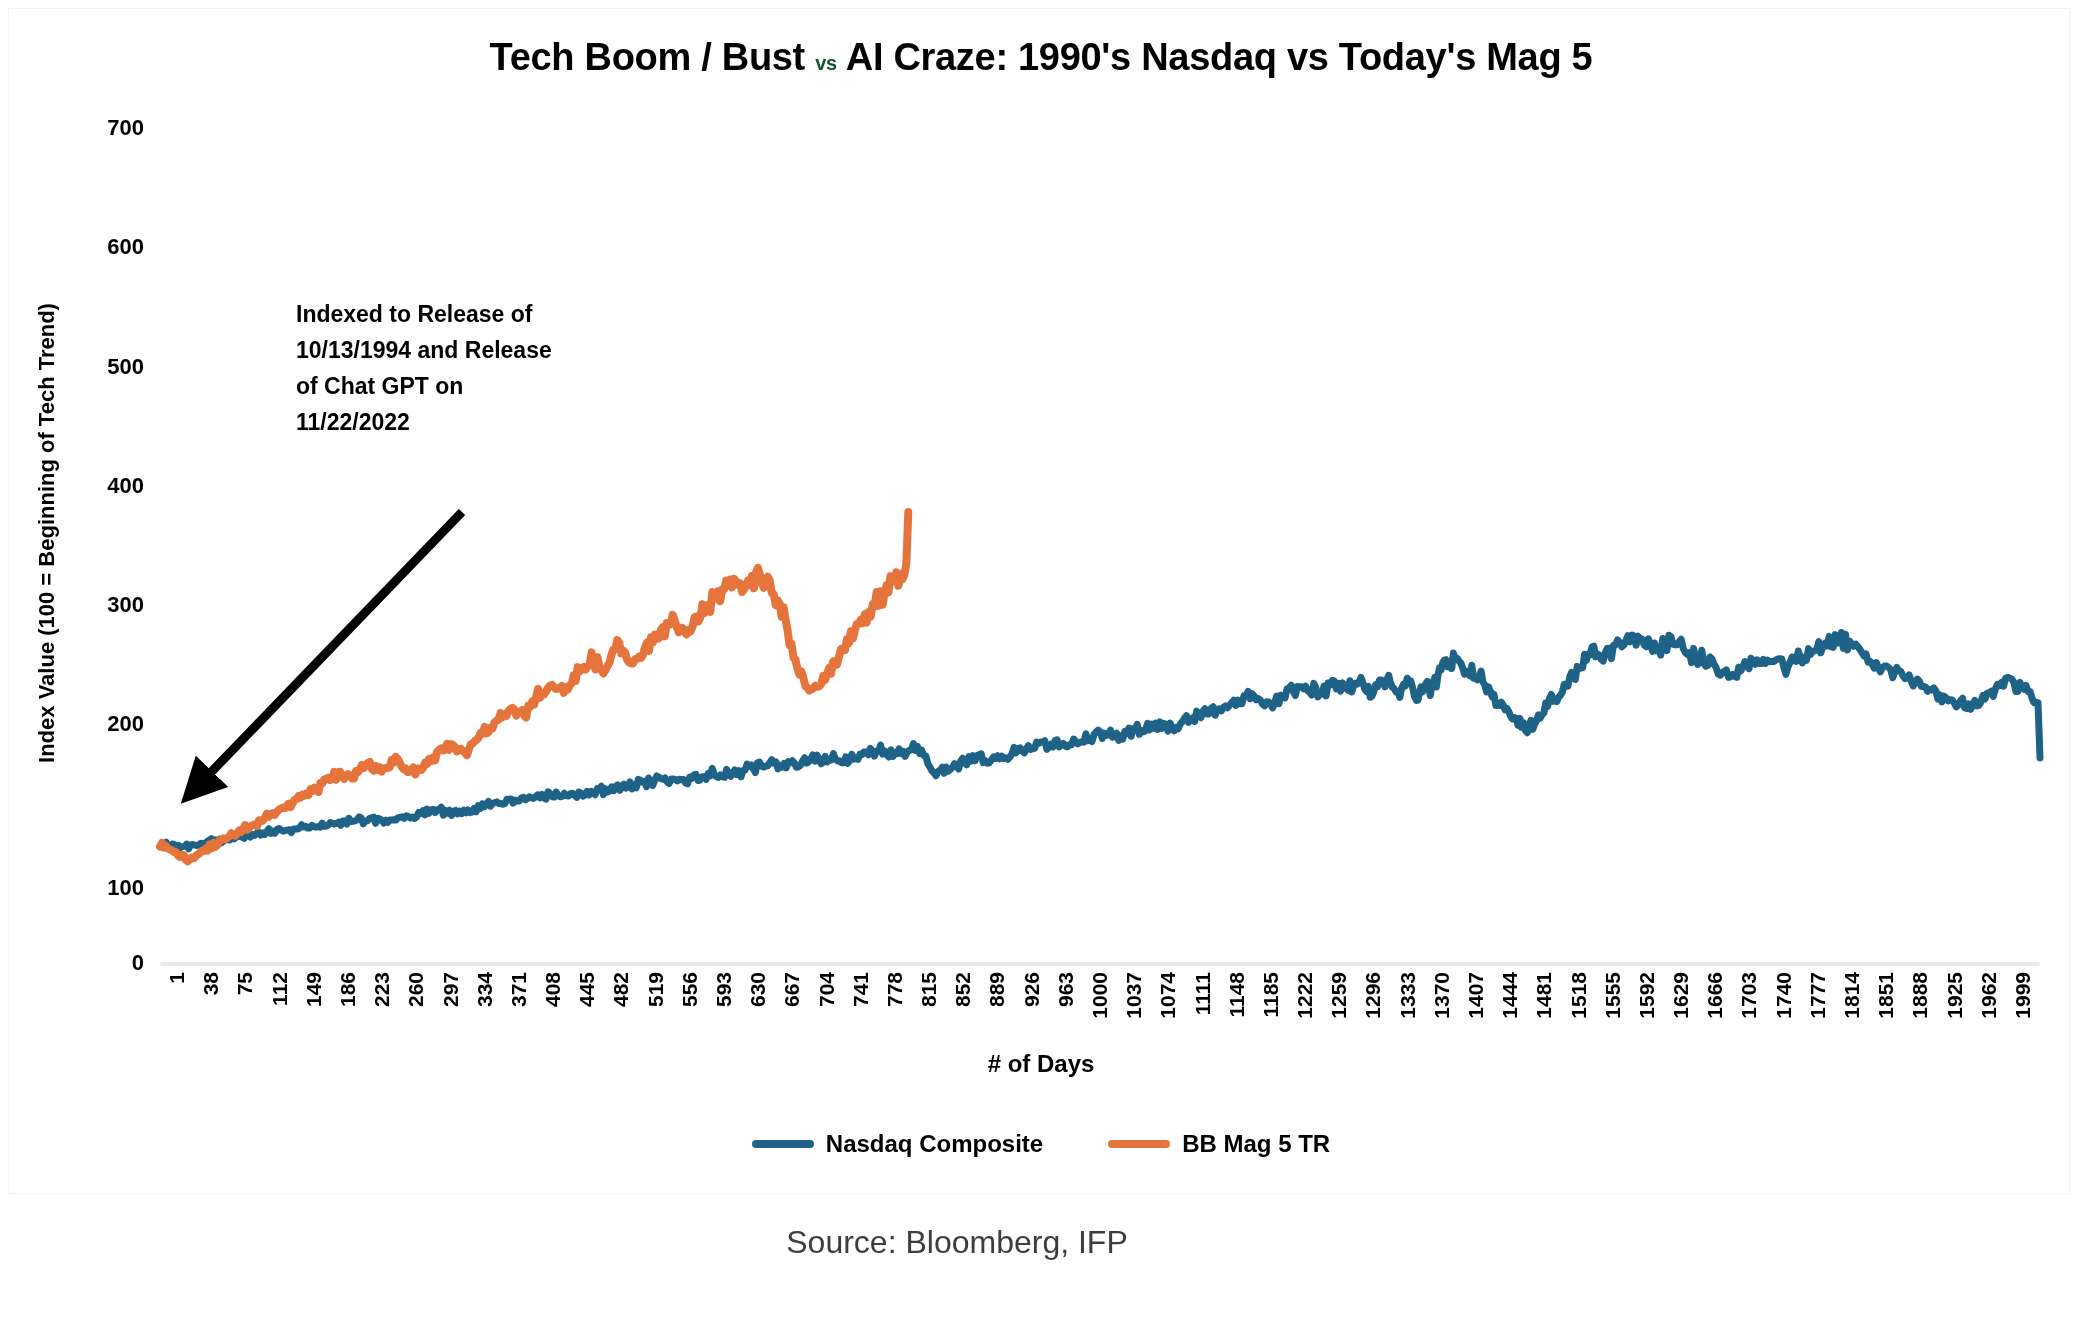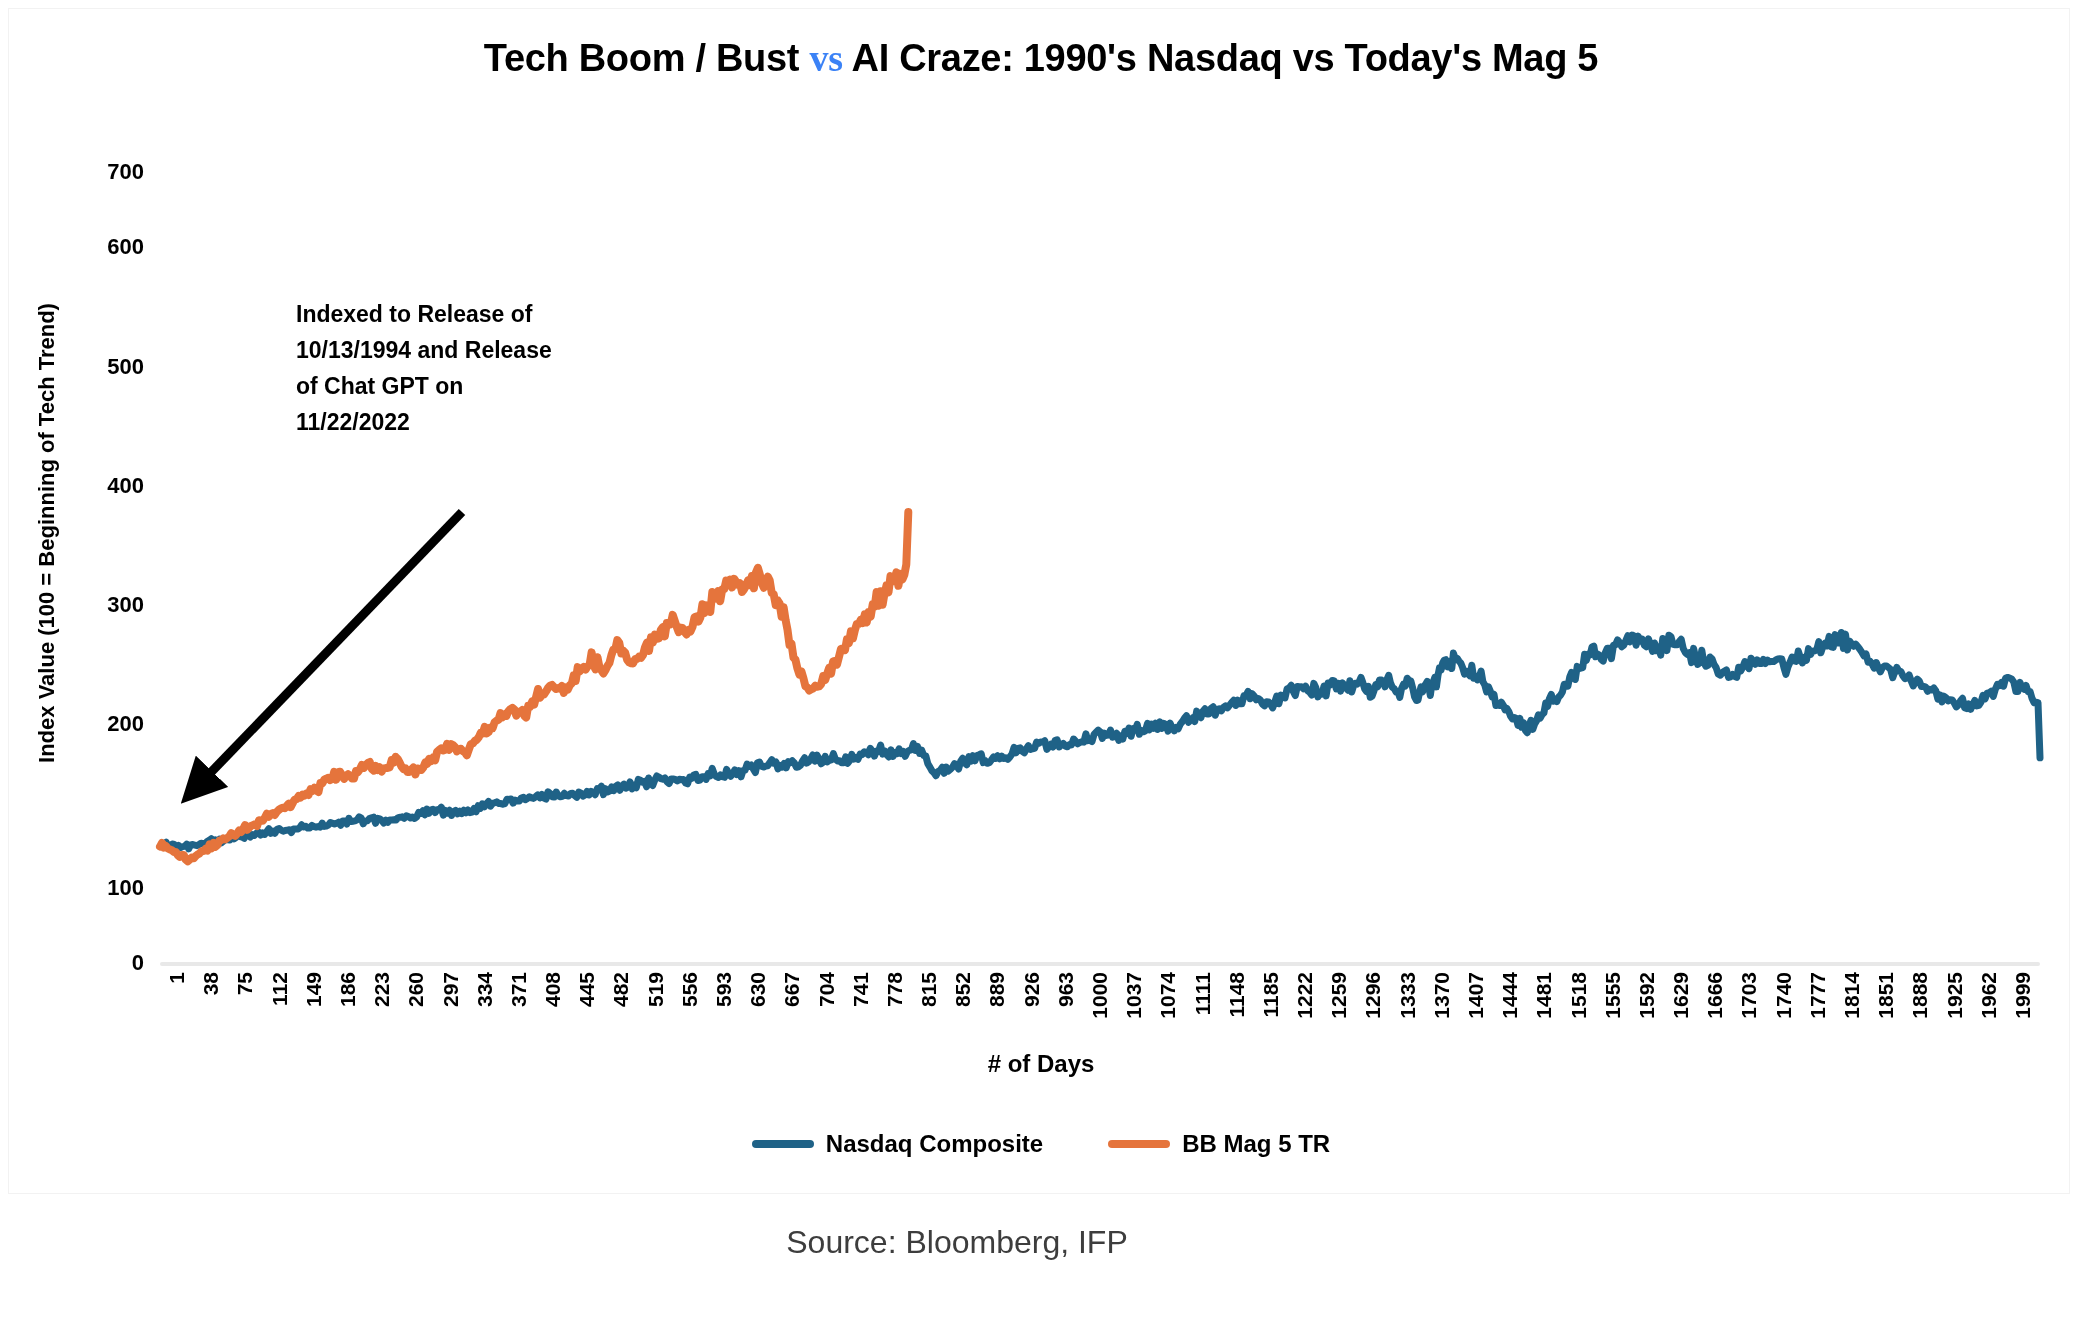--- a/index.html
+++ b/index.html
@@ -12,21 +12,21 @@
     position:absolute;left:8px;top:8px;width:2062px;height:1186px;
     border:1px solid #f2f2f2;box-sizing:border-box;background:#ffffff;
   }
 
   
   #chart-title{
     position:absolute;left:0;top:36px;width:2082px;text-align:center;
     font-size:38px;font-weight:bold;color:#000000;letter-spacing:-0.3px;
     white-space:nowrap;
   }
-  #chart-title .vs{color:#3b82f6;font-size:38px;font-family:Liberation Serif, serif;}
+  #chart-title .vs{color:#14532d;font-size:20px;}
 
   
   #plot{position:absolute;left:160px;top:128px;width:1880px;height:835px;}
   #plot svg{display:block;width:1880px;height:835px;overflow:visible;}
 
   
   .ytick{
     position:absolute;width:86px;text-align:right;left:58px;
     font-size:22px;font-weight:bold;color:#000000;line-height:22px;
   }
@@ -90,21 +90,21 @@
   <div id="y-axis"></div>
   <div id="y-axis-title">Index Value (100 = Beginning of Tech Trend)</div>
   <div id="y-ticks">
       <div class="ytick" style="top: 952px;">0</div>
       <div class="ytick" style="top: 832.714px; margin-top: 44px;">100</div>
       <div class="ytick" style="top: 713.429px;">200</div>
       <div class="ytick" style="top: 594.143px;">300</div>
       <div class="ytick" style="top: 474.857px;">400</div>
       <div class="ytick" style="top: 355.571px;">500</div>
       <div class="ytick" style="top: 236.286px;">600</div>
-      <div class="ytick" style="top: 117px; margin-top: 44px;">700</div>
+      <div class="ytick" style="top: 117px;">700</div>
     </div>
 
   <div id="plot">
     <svg id="plot-svg" viewBox="0 0 1880 835" preserveAspectRatio="none">
       <path id="series-0" fill="none" stroke-width="7" stroke-linejoin="round" stroke-linecap="round" d="M0.0,718.6 L2.1,717.6 L4.1,716.9 L6.2,714.3 L8.2,718.1 L10.3,719.3 L12.3,716.0 L14.4,716.4 L16.4,720.6 L18.5,717.5 L20.5,719.6 L22.6,718.6 L24.6,718.3 L26.7,716.1 L28.7,720.8 L30.8,716.9 L32.8,716.5 L34.9,717.2 L37.0,717.7 L39.0,716.7 L41.1,715.2 L43.1,715.6 L45.2,715.6 L47.2,713.5 L49.3,712.2 L51.3,710.7 L53.4,713.7 L55.4,711.8 L57.5,713.2 L59.5,711.2 L61.6,714.7 L63.6,713.0 L65.7,711.0 L67.7,711.8 L69.8,712.1 L71.9,709.5 L73.9,711.0 L76.0,709.4 L78.0,706.6 L80.1,708.5 L82.1,709.0 L84.2,710.3 L86.2,706.0 L88.3,707.1 L90.3,709.1 L92.4,706.6 L94.4,707.5 L96.5,705.2 L98.5,703.9 L100.6,707.0 L102.6,704.9 L104.7,706.4 L106.8,703.5 L108.8,700.7 L110.9,705.4 L112.9,703.2 L115.0,705.2 L117.0,701.2 L119.1,700.5 L121.1,702.2 L123.2,703.2 L125.2,702.5 L127.3,702.1 L129.3,701.8 L131.4,704.5 L133.4,700.9 L135.5,701.1 L137.5,701.1 L139.6,699.9 L141.7,696.8 L143.7,699.0 L145.8,698.3 L147.8,700.1 L149.9,699.9 L151.9,697.3 L154.0,698.7 L156.0,699.2 L158.1,698.6 L160.1,699.1 L162.2,695.2 L164.2,698.4 L166.3,698.0 L168.3,697.1 L170.4,694.5 L172.4,695.3 L174.5,696.1 L176.6,695.3 L178.6,694.2 L180.7,697.3 L182.7,693.0 L184.8,693.1 L186.8,696.0 L188.9,690.3 L190.9,693.6 L193.0,693.2 L195.0,692.9 L197.1,691.9 L199.1,688.9 L201.2,690.1 L203.2,695.8 L205.3,693.1 L207.3,692.8 L209.4,690.6 L211.5,689.9 L213.5,689.2 L215.6,695.3 L217.6,690.3 L219.7,690.9 L221.7,692.4 L223.8,695.1 L225.8,692.2 L227.9,694.3 L229.9,692.0 L232.0,692.0 L234.0,691.7 L236.1,691.9 L238.1,689.6 L240.2,689.3 L242.2,688.8 L244.3,690.3 L246.4,687.9 L248.4,688.6 L250.5,689.9 L252.5,689.1 L254.6,690.5 L256.6,689.0 L258.7,684.4 L260.7,685.5 L262.8,682.8 L264.8,686.8 L266.9,681.0 L268.9,685.3 L271.0,682.1 L273.0,681.3 L275.1,684.6 L277.1,681.8 L279.2,682.0 L281.3,679.2 L283.3,687.2 L285.4,682.5 L287.4,685.0 L289.5,682.3 L291.5,687.4 L293.6,683.7 L295.6,682.4 L297.7,685.8 L299.7,683.2 L301.8,685.6 L303.8,682.2 L305.9,684.7 L307.9,682.0 L310.0,684.7 L312.1,684.2 L314.1,680.4 L316.2,683.7 L318.2,677.7 L320.3,680.4 L322.3,675.8 L324.4,678.8 L326.4,675.9 L328.5,673.5 L330.5,678.2 L332.6,675.4 L334.6,674.7 L336.7,673.9 L338.7,675.4 L340.8,675.6 L342.8,676.3 L344.9,675.6 L347.0,671.2 L349.0,671.5 L351.1,671.0 L353.1,675.2 L355.2,672.1 L357.2,673.0 L359.3,673.1 L361.3,670.0 L363.4,669.3 L365.4,671.7 L367.5,670.5 L369.5,668.7 L371.6,669.9 L373.6,670.4 L375.7,668.7 L377.7,666.9 L379.8,669.8 L381.9,666.5 L383.9,670.1 L386.0,671.0 L388.0,663.8 L390.1,665.5 L392.1,668.8 L394.2,669.1 L396.2,664.1 L398.3,667.8 L400.3,668.7 L402.4,668.3 L404.4,665.3 L406.5,667.6 L408.5,668.0 L410.6,665.5 L412.6,665.3 L414.7,667.5 L416.8,669.2 L418.8,664.1 L420.9,665.2 L422.9,668.1 L425.0,666.9 L427.0,663.4 L429.1,666.9 L431.1,663.4 L433.2,664.8 L435.2,666.7 L437.3,660.7 L439.3,661.3 L441.4,658.2 L443.4,666.6 L445.5,660.7 L447.5,664.0 L449.6,663.1 L451.7,658.9 L453.7,662.7 L455.8,658.3 L457.8,656.9 L459.9,662.3 L461.9,658.1 L464.0,656.1 L466.0,660.2 L468.1,658.9 L470.1,653.9 L472.2,660.9 L474.2,657.3 L476.3,659.8 L478.3,651.4 L480.4,652.3 L482.4,654.2 L484.5,653.3 L486.6,658.8 L488.6,650.0 L490.7,655.2 L492.7,657.6 L494.8,652.0 L496.8,648.0 L498.9,649.1 L500.9,650.6 L503.0,651.3 L505.0,649.9 L507.1,653.9 L509.1,655.6 L511.2,651.1 L513.2,651.0 L515.3,651.4 L517.3,652.9 L519.4,651.3 L521.5,651.7 L523.5,651.4 L525.6,655.0 L527.6,655.8 L529.7,649.1 L531.7,650.3 L533.8,647.0 L535.8,646.3 L537.9,652.5 L539.9,652.0 L542.0,648.7 L544.0,648.7 L546.1,651.4 L548.1,645.6 L550.2,647.9 L552.2,640.4 L554.3,646.2 L556.4,648.6 L558.4,649.4 L560.5,646.9 L562.5,648.6 L564.6,649.3 L566.6,641.3 L568.7,645.4 L570.7,648.3 L572.8,645.8 L574.8,641.9 L576.9,646.6 L578.9,642.6 L581.0,648.8 L583.0,642.7 L585.1,642.1 L587.1,636.1 L589.2,638.3 L591.3,637.0 L593.3,641.0 L595.4,644.6 L597.4,634.8 L599.5,634.1 L601.5,638.3 L603.6,639.1 L605.6,638.1 L607.7,637.7 L609.7,634.8 L611.8,631.6 L613.8,635.2 L615.9,634.0 L617.9,640.9 L620.0,637.4 L622.0,639.0 L624.1,635.4 L626.2,639.9 L628.2,633.5 L630.3,634.8 L632.3,632.8 L634.4,635.0 L636.4,639.3 L638.5,638.8 L640.5,637.2 L642.6,632.9 L644.6,629.8 L646.7,635.1 L648.7,633.8 L650.8,630.7 L652.8,627.0 L654.9,633.2 L656.9,627.1 L659.0,630.6 L661.1,635.8 L663.1,634.2 L665.2,628.4 L667.2,633.9 L669.3,632.4 L671.3,631.8 L673.4,625.6 L675.4,631.1 L677.5,632.9 L679.5,632.7 L681.6,634.8 L683.6,634.7 L685.7,628.9 L687.7,635.3 L689.8,632.4 L691.8,626.4 L693.9,631.0 L696.0,629.6 L698.0,631.2 L700.1,626.1 L702.1,626.6 L704.2,623.7 L706.2,624.4 L708.3,626.8 L710.3,620.3 L712.4,623.2 L714.4,628.1 L716.5,623.1 L718.5,623.4 L720.6,617.0 L722.6,626.1 L724.7,623.0 L726.7,626.7 L728.8,629.0 L730.9,621.8 L732.9,628.5 L735.0,624.7 L737.0,625.7 L739.1,620.8 L741.1,625.5 L743.2,623.5 L745.2,628.3 L747.3,623.7 L749.3,622.3 L751.4,621.8 L753.4,615.7 L755.5,622.5 L757.5,618.4 L759.6,625.4 L761.6,622.1 L763.7,627.6 L765.8,628.0 L767.8,635.7 L769.9,639.1 L771.9,642.7 L774.0,644.8 L776.0,647.7 L778.1,643.4 L780.1,642.5 L782.2,639.3 L784.2,645.3 L786.3,639.1 L788.3,643.1 L790.4,641.4 L792.4,639.4 L794.5,635.6 L796.5,636.6 L798.6,641.1 L800.7,633.2 L802.7,630.3 L804.8,635.1 L806.8,636.8 L808.9,628.6 L810.9,633.2 L813.0,627.7 L815.0,632.8 L817.1,627.5 L819.1,626.7 L821.2,625.8 L823.2,634.7 L825.3,632.8 L827.3,635.3 L829.4,634.7 L831.4,632.0 L833.5,628.9 L835.6,630.4 L837.6,627.7 L839.7,630.9 L841.7,628.1 L843.8,630.5 L845.8,629.8 L847.9,631.3 L849.9,628.9 L852.0,626.0 L854.0,619.4 L856.1,624.8 L858.1,620.4 L860.2,619.9 L862.2,623.2 L864.3,624.8 L866.3,620.9 L868.4,617.6 L870.5,621.4 L872.5,620.7 L874.6,620.3 L876.6,614.2 L878.7,615.3 L880.7,614.0 L882.8,614.1 L884.8,612.8 L886.9,621.4 L888.9,618.8 L891.0,616.3 L893.0,619.0 L895.1,612.6 L897.1,611.8 L899.2,619.0 L901.3,616.8 L903.3,615.4 L905.4,618.2 L907.4,618.8 L909.5,616.6 L911.5,616.9 L913.6,611.0 L915.6,613.1 L917.7,615.8 L919.7,614.6 L921.8,613.7 L923.8,614.1 L925.9,605.8 L927.9,612.7 L930.0,612.2 L932.0,613.6 L934.1,606.3 L936.2,604.0 L938.2,602.2 L940.3,604.0 L942.3,610.5 L944.4,605.2 L946.4,607.4 L948.5,607.0 L950.5,602.1 L952.6,609.2 L954.6,608.4 L956.7,605.3 L958.7,612.4 L960.8,607.9 L962.8,611.0 L964.9,603.2 L966.9,605.3 L969.0,600.1 L971.1,608.3 L973.1,600.5 L975.2,602.1 L977.2,596.3 L979.3,606.3 L981.3,602.4 L983.4,603.8 L985.4,602.8 L987.5,595.4 L989.5,601.9 L991.6,596.0 L993.6,600.4 L995.7,595.2 L997.7,601.4 L999.8,593.9 L1001.8,600.3 L1003.9,595.4 L1006.0,596.5 L1008.0,603.2 L1010.1,595.1 L1012.1,599.8 L1014.2,602.9 L1016.2,599.4 L1018.3,600.7 L1020.3,596.2 L1022.4,593.5 L1024.4,590.3 L1026.5,587.8 L1028.5,594.3 L1030.6,592.3 L1032.6,590.0 L1034.7,593.5 L1036.7,583.1 L1038.8,587.8 L1040.9,589.7 L1042.9,583.2 L1045.0,580.8 L1047.0,585.9 L1049.1,585.9 L1051.1,580.3 L1053.2,578.8 L1055.2,587.3 L1057.3,581.6 L1059.3,580.8 L1061.4,582.9 L1063.4,579.3 L1065.5,577.9 L1067.5,579.9 L1069.6,577.1 L1071.6,574.6 L1073.7,572.3 L1075.8,577.4 L1077.8,572.2 L1079.9,575.7 L1081.9,575.8 L1084.0,567.6 L1086.0,567.6 L1088.1,563.4 L1090.1,570.8 L1092.2,565.7 L1094.2,568.0 L1096.3,571.8 L1098.3,570.6 L1100.4,571.9 L1102.4,576.1 L1104.5,577.9 L1106.5,573.8 L1108.6,574.0 L1110.7,576.5 L1112.7,579.9 L1114.8,573.8 L1116.8,568.0 L1118.9,575.8 L1120.9,567.1 L1123.0,569.3 L1125.0,570.0 L1127.1,560.8 L1129.1,560.1 L1131.2,557.3 L1133.2,563.2 L1135.3,567.6 L1137.3,558.5 L1139.4,559.0 L1141.4,558.7 L1143.5,560.7 L1145.6,558.2 L1147.6,562.6 L1149.7,564.2 L1151.7,567.1 L1153.8,555.4 L1155.8,559.5 L1157.9,568.9 L1159.9,564.9 L1162.0,566.0 L1164.0,558.0 L1166.1,567.9 L1168.1,555.0 L1170.2,556.7 L1172.2,552.5 L1174.3,553.0 L1176.3,560.9 L1178.4,555.3 L1180.5,563.1 L1182.5,554.9 L1184.4,557.2 L1186.2,560.2 L1188.0,562.2 L1189.9,552.7 L1191.7,564.0 L1193.6,557.7 L1195.4,555.3 L1197.3,556.1 L1199.1,553.9 L1201.0,549.5 L1202.8,554.5 L1204.7,560.9 L1206.5,563.5 L1208.4,558.4 L1210.2,569.3 L1212.1,568.0 L1213.9,563.1 L1215.8,556.5 L1217.6,558.8 L1219.5,552.0 L1221.3,551.9 L1223.2,554.5 L1225.0,558.8 L1226.9,551.7 L1228.7,547.3 L1230.5,555.0 L1232.4,559.4 L1234.2,560.6 L1236.1,564.0 L1237.9,563.3 L1239.8,569.4 L1241.6,560.4 L1243.5,556.1 L1245.3,558.0 L1247.2,550.2 L1249.0,552.5 L1250.9,553.0 L1252.7,560.1 L1254.6,569.0 L1256.4,572.5 L1258.0,572.1 L1259.5,564.9 L1261.0,558.8 L1262.6,563.9 L1264.1,558.2 L1265.7,556.1 L1267.2,553.4 L1268.7,558.1 L1270.3,567.5 L1271.8,557.1 L1273.3,553.7 L1274.9,549.3 L1276.4,558.9 L1278.0,547.3 L1279.5,539.8 L1281.0,542.1 L1282.6,535.2 L1284.1,532.3 L1285.7,531.7 L1287.2,538.7 L1288.7,539.0 L1290.3,533.2 L1291.8,540.5 L1293.4,525.1 L1295.2,530.4 L1297.1,530.2 L1298.9,533.0 L1300.8,535.1 L1302.6,539.5 L1304.5,546.1 L1306.3,543.1 L1308.1,545.3 L1310.0,547.8 L1311.8,537.3 L1313.7,550.2 L1315.5,548.3 L1317.4,551.8 L1319.2,549.3 L1321.1,543.1 L1322.9,553.8 L1324.8,557.0 L1326.6,563.9 L1328.5,558.8 L1330.3,563.2 L1332.2,569.0 L1334.0,566.3 L1335.9,577.5 L1337.7,576.7 L1339.6,577.5 L1341.4,574.2 L1343.3,577.4 L1345.1,581.9 L1346.9,580.5 L1348.8,583.6 L1350.6,588.3 L1352.5,590.9 L1354.3,589.6 L1356.2,590.3 L1358.0,597.4 L1359.9,590.4 L1361.7,599.2 L1363.6,594.7 L1365.4,602.5 L1367.3,604.7 L1369.1,597.5 L1371.0,592.3 L1372.8,601.4 L1374.7,595.9 L1376.5,592.9 L1378.4,586.9 L1380.2,590.1 L1382.1,586.6 L1383.9,585.0 L1385.7,575.1 L1387.6,578.5 L1389.4,570.6 L1391.3,566.5 L1393.1,573.3 L1395.0,571.0 L1396.8,573.6 L1398.7,569.0 L1400.5,567.2 L1402.4,564.0 L1404.2,556.2 L1406.1,556.1 L1407.9,558.1 L1409.8,548.8 L1411.6,544.4 L1413.5,550.3 L1415.3,551.4 L1417.2,538.4 L1419.0,540.7 L1420.9,540.2 L1422.7,539.7 L1424.6,526.3 L1426.4,532.3 L1428.2,526.2 L1430.1,526.9 L1431.9,519.2 L1433.8,518.2 L1435.6,528.8 L1437.5,526.0 L1439.3,527.0 L1441.2,531.3 L1443.2,533.1 L1445.3,524.7 L1447.3,520.2 L1449.4,520.3 L1451.4,530.6 L1453.5,517.1 L1455.6,516.7 L1457.6,511.9 L1459.7,514.7 L1461.7,518.8 L1463.8,517.2 L1465.8,512.5 L1467.9,507.6 L1469.9,513.8 L1472.0,507.0 L1474.0,508.0 L1476.1,517.3 L1478.1,508.1 L1480.2,513.2 L1482.2,511.1 L1484.3,517.2 L1486.3,518.7 L1488.4,510.8 L1490.5,516.3 L1492.5,523.3 L1494.6,515.0 L1496.6,522.8 L1498.7,519.5 L1500.7,527.2 L1502.8,510.5 L1504.8,517.5 L1506.9,522.6 L1508.9,507.2 L1511.0,508.6 L1513.0,516.3 L1515.1,516.7 L1517.1,516.7 L1519.2,513.6 L1521.2,511.3 L1523.3,520.7 L1525.4,524.6 L1527.4,526.5 L1529.5,524.6 L1531.5,534.6 L1533.6,520.4 L1535.6,529.3 L1537.7,536.4 L1539.7,535.0 L1541.8,522.3 L1543.8,534.4 L1545.9,538.2 L1547.9,537.3 L1550.0,529.0 L1552.0,530.8 L1554.1,536.6 L1556.1,539.5 L1558.2,546.0 L1560.3,547.2 L1562.3,544.7 L1564.4,543.2 L1566.4,541.9 L1568.5,549.4 L1570.5,548.8 L1572.6,546.5 L1574.6,548.4 L1576.7,549.4 L1578.7,539.3 L1580.8,542.9 L1582.8,538.9 L1584.9,533.5 L1586.9,537.7 L1589.0,540.6 L1591.0,530.2 L1593.1,532.9 L1595.2,536.2 L1597.2,531.9 L1599.3,535.6 L1601.3,535.6 L1603.4,531.3 L1605.4,535.5 L1607.5,532.1 L1609.5,533.8 L1611.6,533.6 L1613.6,533.6 L1615.7,532.1 L1617.7,530.9 L1619.8,530.7 L1621.8,531.0 L1623.9,539.5 L1625.9,546.3 L1628.0,538.8 L1630.1,534.0 L1632.1,529.1 L1634.2,532.9 L1636.2,533.4 L1638.3,523.0 L1640.3,529.2 L1642.4,535.0 L1644.4,529.4 L1646.5,532.2 L1648.5,520.6 L1650.6,526.5 L1652.6,523.1 L1654.7,522.8 L1656.7,521.8 L1658.8,513.6 L1660.8,524.8 L1662.9,518.3 L1665.0,515.1 L1667.0,517.9 L1669.1,508.4 L1671.1,518.9 L1673.2,519.4 L1675.2,506.6 L1677.3,515.0 L1679.3,515.1 L1681.4,504.5 L1683.4,520.4 L1685.5,506.1 L1687.5,522.0 L1689.6,513.1 L1691.6,515.9 L1693.7,518.2 L1695.7,516.2 L1697.8,518.5 L1699.9,521.4 L1701.9,524.4 L1704.0,527.8 L1706.0,525.9 L1708.1,534.2 L1710.1,533.3 L1712.2,536.1 L1714.2,540.2 L1716.3,534.5 L1718.3,539.5 L1720.4,543.9 L1722.4,539.5 L1724.5,538.0 L1726.5,537.9 L1728.6,539.6 L1730.6,541.3 L1732.7,549.7 L1734.8,543.9 L1736.8,539.4 L1738.9,543.1 L1740.9,543.4 L1743.0,547.9 L1745.0,550.6 L1747.1,549.9 L1749.1,547.0 L1751.2,553.0 L1753.2,558.0 L1755.3,554.4 L1757.3,551.2 L1759.4,553.1 L1761.4,558.5 L1763.5,558.3 L1765.5,558.8 L1767.6,563.3 L1769.7,561.2 L1771.7,562.0 L1773.8,560.0 L1775.8,562.8 L1777.9,571.2 L1779.9,567.0 L1782.0,573.9 L1784.0,568.2 L1786.1,569.8 L1788.1,572.8 L1790.2,571.7 L1792.2,571.9 L1794.3,575.1 L1796.3,578.9 L1798.4,576.9 L1800.4,573.0 L1802.5,570.3 L1804.6,579.8 L1806.6,580.6 L1808.7,575.9 L1810.7,581.3 L1812.8,576.6 L1814.8,572.4 L1816.9,577.9 L1818.9,577.4 L1821.0,574.1 L1823.0,567.3 L1825.1,570.9 L1827.1,565.2 L1829.2,564.8 L1831.2,563.3 L1833.3,568.4 L1835.3,561.3 L1837.4,556.3 L1839.5,557.6 L1841.5,554.5 L1843.6,558.2 L1845.6,550.0 L1847.7,549.4 L1849.7,550.0 L1851.8,551.1 L1853.8,554.1 L1855.9,563.5 L1857.9,563.5 L1860.0,554.4 L1862.0,559.6 L1864.1,561.2 L1866.1,557.5 L1868.1,563.8 L1870.1,563.6 L1872.1,570.6 L1874.1,574.8 L1876.0,574.2 L1878.0,574.6 L1880.0,629.8" stroke="#1F6287"></path>
       <path id="series-1" fill="none" stroke-width="8" stroke-linejoin="round" stroke-linecap="round" d="M0.0,718.6 L2.0,714.9 L4.0,719.6 L5.9,718.0 L7.9,720.5 L9.9,721.5 L11.9,722.2 L13.9,723.9 L15.8,723.9 L17.8,727.2 L19.8,728.9 L21.8,727.0 L23.8,727.1 L25.7,731.6 L27.7,733.4 L29.7,731.5 L31.7,729.6 L33.7,730.3 L35.6,728.1 L37.6,726.5 L39.6,725.4 L41.6,723.2 L43.6,723.0 L45.5,720.8 L47.5,722.6 L49.5,716.4 L51.5,720.4 L53.5,714.8 L55.4,718.8 L57.4,717.0 L59.4,712.7 L61.4,712.1 L63.3,710.4 L65.3,711.4 L67.3,709.9 L69.3,708.4 L71.3,705.1 L73.2,707.1 L75.2,707.9 L77.2,705.6 L79.2,702.4 L81.2,704.0 L83.1,701.0 L85.1,697.1 L87.1,701.8 L89.1,699.8 L91.1,697.9 L93.0,697.1 L95.0,696.3 L97.0,698.1 L99.0,692.2 L101.0,692.4 L102.9,692.7 L104.9,689.5 L106.9,685.7 L108.9,688.7 L110.9,685.9 L112.8,685.1 L114.8,686.9 L116.8,683.8 L118.8,681.9 L120.8,680.5 L122.7,679.8 L124.7,680.2 L126.7,678.0 L128.7,675.7 L130.7,679.1 L132.6,675.2 L134.6,671.6 L136.6,671.2 L138.6,668.0 L140.6,669.6 L142.5,666.7 L144.5,667.7 L146.5,665.4 L148.5,667.0 L150.5,661.2 L152.4,663.0 L154.4,659.8 L156.4,662.7 L158.4,664.0 L160.4,655.1 L162.3,655.4 L164.3,651.6 L166.3,650.6 L168.3,649.8 L170.2,652.1 L172.2,651.0 L174.2,643.8 L176.2,651.7 L178.2,644.2 L180.1,643.7 L182.1,647.8 L184.1,650.9 L186.1,647.6 L188.1,646.2 L190.0,647.5 L192.0,650.4 L194.0,650.6 L196.0,643.0 L198.0,644.1 L199.9,641.3 L201.9,637.0 L203.9,639.9 L205.9,637.0 L207.9,634.9 L209.8,634.0 L211.8,640.9 L213.8,642.6 L215.8,638.0 L217.8,642.0 L219.7,639.2 L221.7,643.5 L223.7,640.4 L225.7,640.1 L227.7,640.0 L229.6,639.5 L231.6,632.2 L233.6,634.7 L235.6,628.9 L237.6,630.8 L239.5,634.2 L241.5,638.5 L243.5,641.1 L245.5,640.3 L247.5,644.0 L249.4,644.0 L251.4,641.6 L253.4,639.5 L255.4,646.5 L257.4,640.5 L259.3,640.9 L261.3,642.0 L263.3,639.5 L265.3,634.5 L267.3,635.7 L269.2,630.8 L271.2,633.0 L273.2,629.5 L275.2,632.2 L277.1,623.7 L279.1,622.0 L281.1,620.5 L283.1,622.5 L285.1,621.7 L287.0,615.9 L289.0,621.9 L291.0,616.0 L293.0,617.0 L295.0,619.1 L296.9,623.3 L298.9,621.1 L300.9,620.8 L302.9,623.1 L304.9,624.1 L306.8,627.3 L308.8,621.7 L310.8,616.2 L312.8,615.4 L314.8,612.9 L316.7,611.9 L318.7,609.3 L320.7,604.9 L322.7,605.5 L324.7,598.8 L326.6,605.4 L328.6,604.0 L330.6,599.6 L332.6,600.1 L334.6,594.3 L336.5,592.7 L338.5,591.9 L340.5,585.0 L342.5,589.4 L344.5,586.4 L346.4,587.8 L348.4,583.2 L350.4,581.1 L352.4,579.9 L354.4,581.6 L356.3,587.6 L358.3,583.7 L360.3,583.8 L362.3,582.1 L364.3,587.8 L366.2,589.6 L368.2,577.8 L370.2,578.8 L372.2,573.3 L374.2,576.5 L376.1,568.9 L378.1,561.0 L380.1,569.8 L382.1,565.8 L384.1,566.4 L386.0,563.4 L388.0,559.9 L390.0,557.7 L392.0,556.9 L393.9,559.0 L395.9,561.0 L397.9,560.1 L399.9,560.7 L401.9,558.0 L403.8,564.9 L405.8,559.4 L407.8,561.5 L409.8,557.2 L411.8,555.4 L413.7,547.3 L415.7,553.0 L417.7,539.1 L419.7,543.3 L421.7,541.0 L423.6,538.9 L425.6,541.5 L427.6,538.4 L429.6,536.8 L431.6,524.4 L433.5,537.0 L435.5,541.4 L437.5,529.2 L439.5,539.5 L441.5,542.4 L443.4,545.5 L445.4,542.2 L447.4,538.0 L449.4,535.1 L451.4,527.1 L453.3,521.7 L455.3,521.3 L457.3,512.1 L459.3,514.9 L461.3,525.5 L463.2,522.6 L465.2,524.8 L467.2,532.0 L469.2,534.4 L471.2,535.3 L473.1,535.4 L475.1,531.1 L477.1,531.0 L479.1,528.7 L481.1,529.8 L483.0,527.0 L485.0,519.3 L487.0,514.6 L489.0,522.9 L491.0,509.2 L492.9,514.4 L494.9,506.7 L496.9,510.8 L498.9,510.3 L500.8,501.9 L502.8,499.3 L504.8,508.4 L506.8,495.0 L508.8,496.6 L510.7,496.4 L512.7,486.9 L514.7,492.8 L516.7,498.7 L518.7,504.2 L520.6,499.6 L522.6,499.9 L524.6,504.0 L526.6,506.4 L528.6,502.0 L530.5,503.4 L532.5,498.9 L534.5,489.2 L536.5,488.4 L538.5,493.6 L540.4,489.5 L542.4,476.3 L544.4,485.1 L546.4,477.3 L548.4,480.1 L550.3,483.9 L552.3,464.1 L554.3,466.7 L556.3,470.5 L558.3,463.1 L560.2,473.2 L562.2,461.5 L564.2,461.3 L566.2,452.6 L568.2,457.2 L570.1,451.5 L572.1,459.4 L574.1,450.8 L576.1,453.8 L578.1,456.9 L580.0,455.3 L582.0,463.9 L584.0,461.4 L586.0,457.4 L588.0,452.4 L589.9,457.2 L591.9,448.0 L593.9,460.3 L595.9,444.6 L597.9,439.8 L599.8,446.4 L601.8,455.1 L603.8,459.8 L605.8,452.3 L607.8,448.7 L609.7,452.4 L611.7,464.9 L613.7,466.3 L615.7,477.1 L617.6,472.3 L619.6,475.4 L621.6,488.7 L623.6,479.1 L625.6,492.0 L627.5,501.7 L629.5,517.0 L631.5,515.7 L633.5,529.6 L635.5,531.8 L637.4,540.3 L639.4,546.6 L641.4,543.4 L643.4,550.1 L645.4,558.3 L647.3,559.4 L649.3,562.5 L651.3,561.1 L653.3,560.4 L655.3,557.7 L657.2,558.7 L659.2,558.4 L661.2,556.1 L663.2,548.2 L665.2,552.0 L667.1,546.0 L669.1,539.9 L671.1,545.7 L673.1,533.5 L675.1,533.0 L677.0,536.6 L679.0,528.7 L681.0,520.8 L683.0,520.3 L685.0,522.1 L686.9,511.4 L688.9,515.2 L690.9,503.4 L692.9,510.5 L694.9,502.0 L696.8,496.0 L698.8,496.0 L700.8,491.8 L702.8,495.1 L704.8,486.3 L706.7,494.5 L708.7,484.1 L710.7,488.5 L712.7,476.4 L714.7,478.8 L716.6,464.1 L718.6,477.7 L720.6,463.3 L722.6,476.8 L724.5,465.7 L726.5,457.4 L728.5,464.3 L730.5,448.1 L732.5,453.4 L734.4,451.1 L736.4,444.4 L738.4,457.8 L740.4,445.9 L742.4,451.4 L744.3,447.0 L746.3,436.4 L748.3,384.1" stroke="#E5743C"></path>
     </svg>
   </div>
 
   <div id="annotation">

